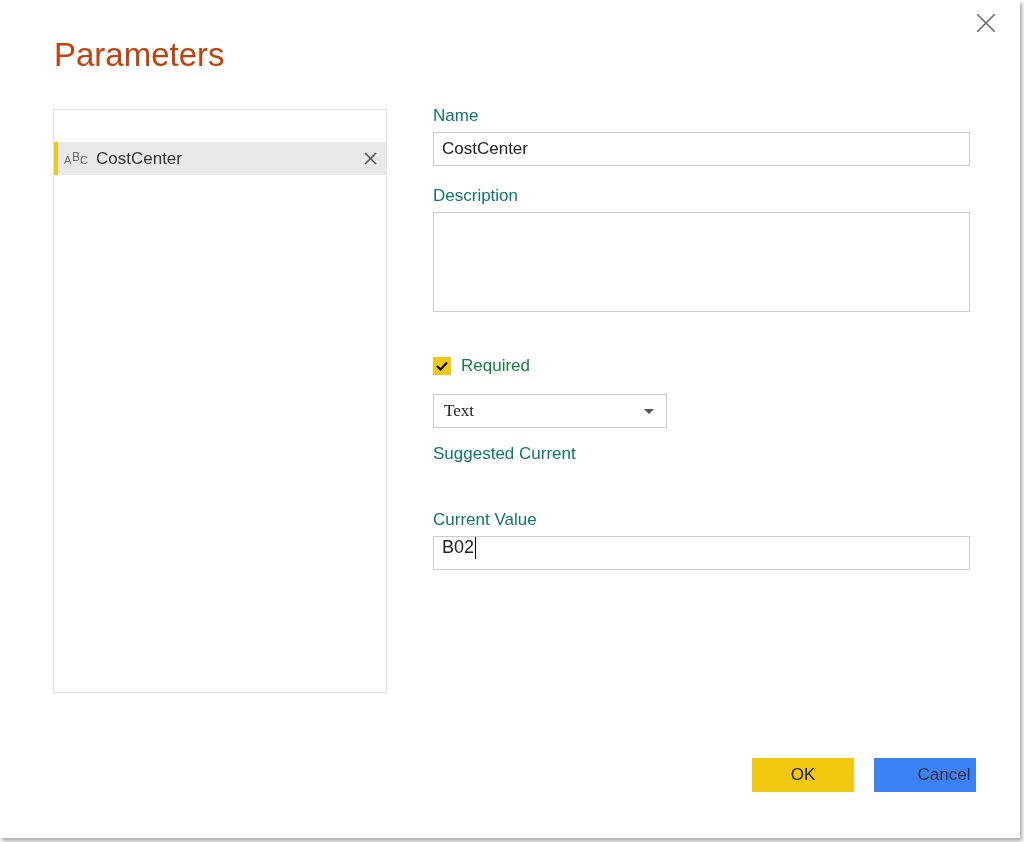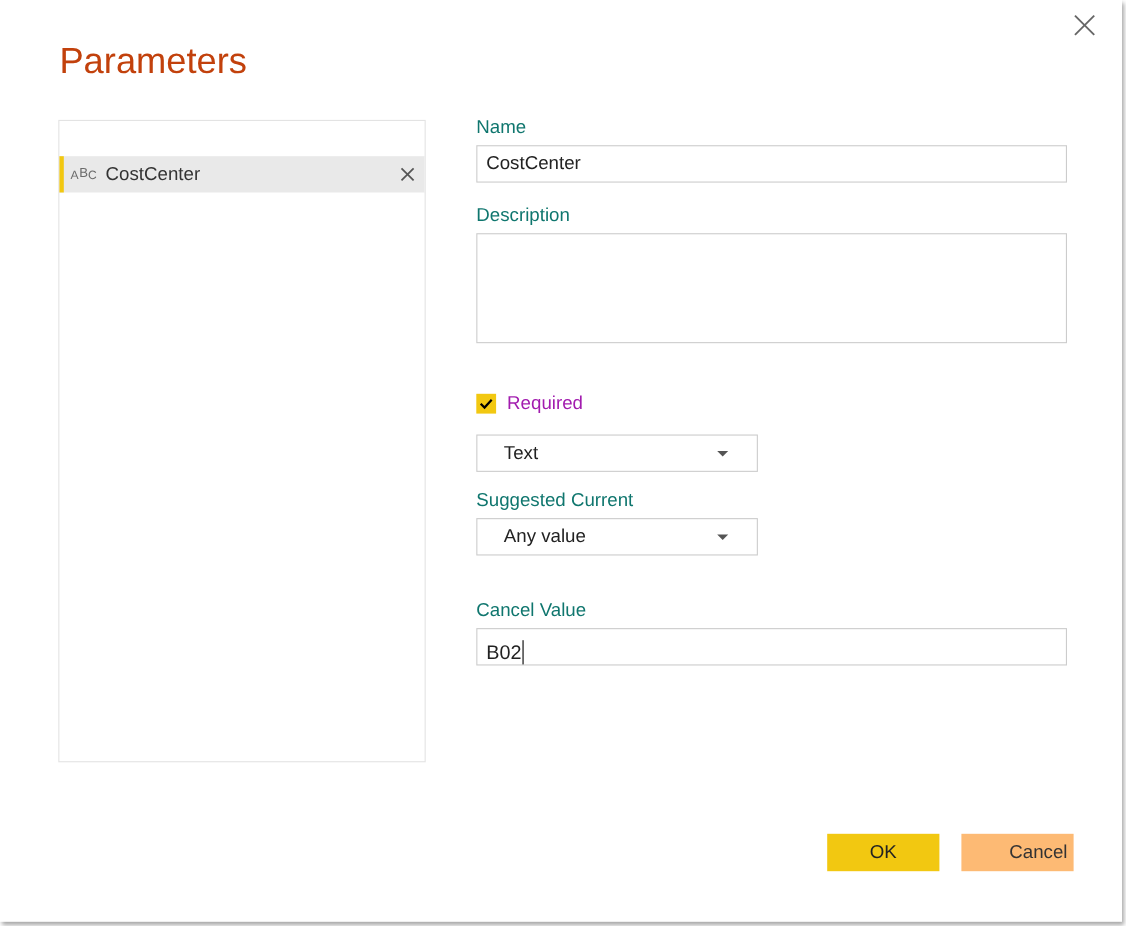--- a/index.html
+++ b/index.html
@@ -139,46 +139,47 @@
     margin-bottom: 18px;
   }
   .checkbox {
     width: 18px; height: 18px;
     background: #f2c811;
     display: flex; align-items: center; justify-content: center;
     margin-right: 10px;
     cursor: pointer;
   }
   .checkbox svg { width: 14px; height: 14px; color: #000; }
-  .check-label { font-size: 17px; color: #a21caf; }
+  .check-label { font-size: 17px; color: #15803d; }
 
   .select {
-    width: 256px;
+    width: 234px;
     height: 34px;
     border: 1px solid #ccc;
     display: flex; align-items: center;
-    padding: 0 24px;
+    padding: 0 10px;
     justify-content: space-between;
     cursor: pointer;
     font-size: 17px;
+    font-family: Liberation Serif, serif;
   }
   .caret {
     width: 0; height: 0;
     border-left: 5px solid transparent;
     border-right: 5px solid transparent;
     border-top: 5px solid #555;
     margin-right: 2px;
   }
 
   .value-input {
     width: 537px;
     height: 34px;
     border: 1px solid #ccc;
     padding: 0 8px;
-    display: flex; align-items: flex-end;
+    display: flex; align-items: flex-start;
     font-size: 18px;
     position: relative;
   }
   .text-caret {
     display: inline-block;
     width: 1px; height: 22px;
     background: #000;
     margin-left: 1px;
     vertical-align: middle;
   }
@@ -191,21 +192,21 @@
   .btn {
     width: 102px; height: 34px;
     display: flex; align-items: center; justify-content: center;
     font-size: 17px;
     cursor: pointer;
     border: none;
     font-family: inherit;
     margin-top: 18px;
   }
   .btn-primary { background: #f2c811; color: #222; }
-  .btn-secondary { background: #fdba74; color: #333; padding-left: 44px; }
+  .btn-secondary { background: #3b82f6; color: #333; padding-left: 44px; }
 </style>
 </head>
 <body>
 
 <div class="dialog">
 
   <div class="close-x">
     <svg viewBox="0 0 16 16">
       <line x1="1" y1="1" x2="15" y2="15" stroke="currentColor" stroke-width="1.3"></line>
       <line x1="15" y1="1" x2="1" y2="15" stroke="currentColor" stroke-width="1.3"></line>
@@ -253,28 +254,24 @@
     </div>
 
     <div class="select">
       <span>Text</span>
       <span class="caret"></span>
     </div>
 
     <div class="gap-16"></div>
 
     <div class="field-label">Suggested Current</div>
-    <div class="select">
-      <span>Any value</span>
-      <span class="caret"></span>
-    </div>
 
     <div class="gap-40"></div>
 
-    <div class="field-label">Cancel Value</div>
+    <div class="field-label">Current Value</div>
     <div class="value-input">
       <span>B02</span>
         <span class="text-caret"></span>
     </div>
 
   </div>
 
   <div class="footer">
     <button class="btn btn-primary">OK</button>
     <button class="btn btn-secondary">Cancel</button>

